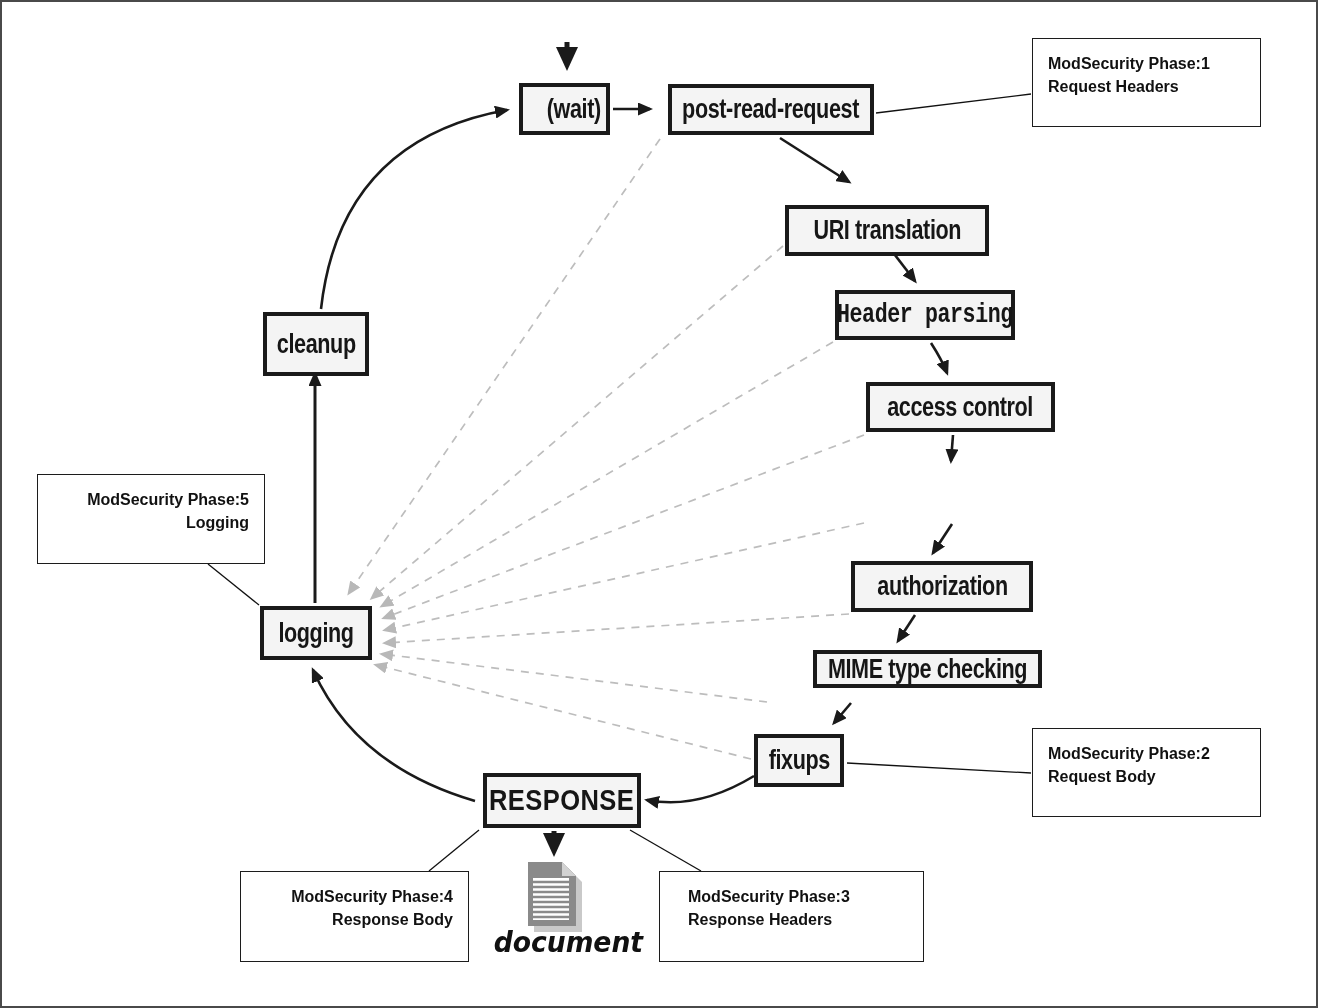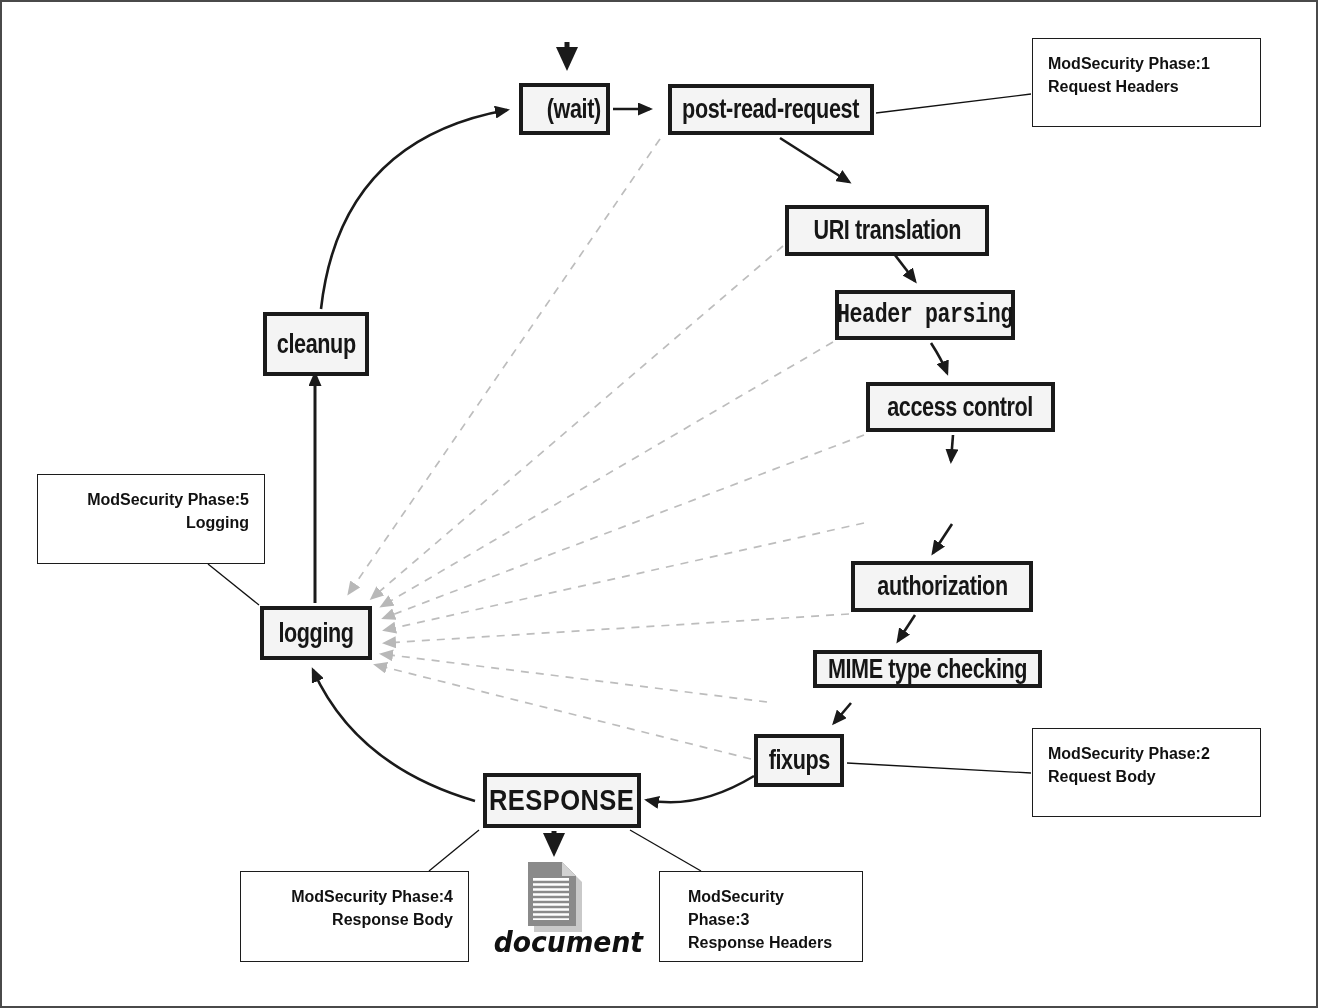--- a/index.html
+++ b/index.html
@@ -49,21 +49,21 @@
     position:absolute;
     background:#ffffff;
     border:1.5px solid #1c1c1c;
     box-sizing:border-box;
     padding:13px 15px;
     font-size:16px;font-weight:700;color:#111;
     line-height:1.45;text-align:left;
   }
   .a-p1{left:1030px;top:36px; width:229px;height:89px;}
   .a-p2{left:1030px;top:726px;width:229px;height:89px;}
-  .a-p3{left:657px; top:869px;width:204px;height:91px;padding-left:28px;}
+  .a-p3{left:657px; top:869px;width:265px;height:91px;padding-left:28px;}
   .a-p4{left:238px; top:869px;width:229px;height:91px;text-align:right;}
   .a-p5{left:35px;  top:472px;width:228px;height:90px;text-align:right;}
 
   .doc-icon{position:absolute;left:518px;top:858px;width:80px;height:78px;}
   .doc-label{
     position:absolute;left:488px;top:924px;width:145px;
     text-align:center;font-size:28px;font-weight:700;font-style:italic;
     color:#111;transform:scaleX(0.95);
     font-family:"DejaVu Sans",sans-serif;
   }

